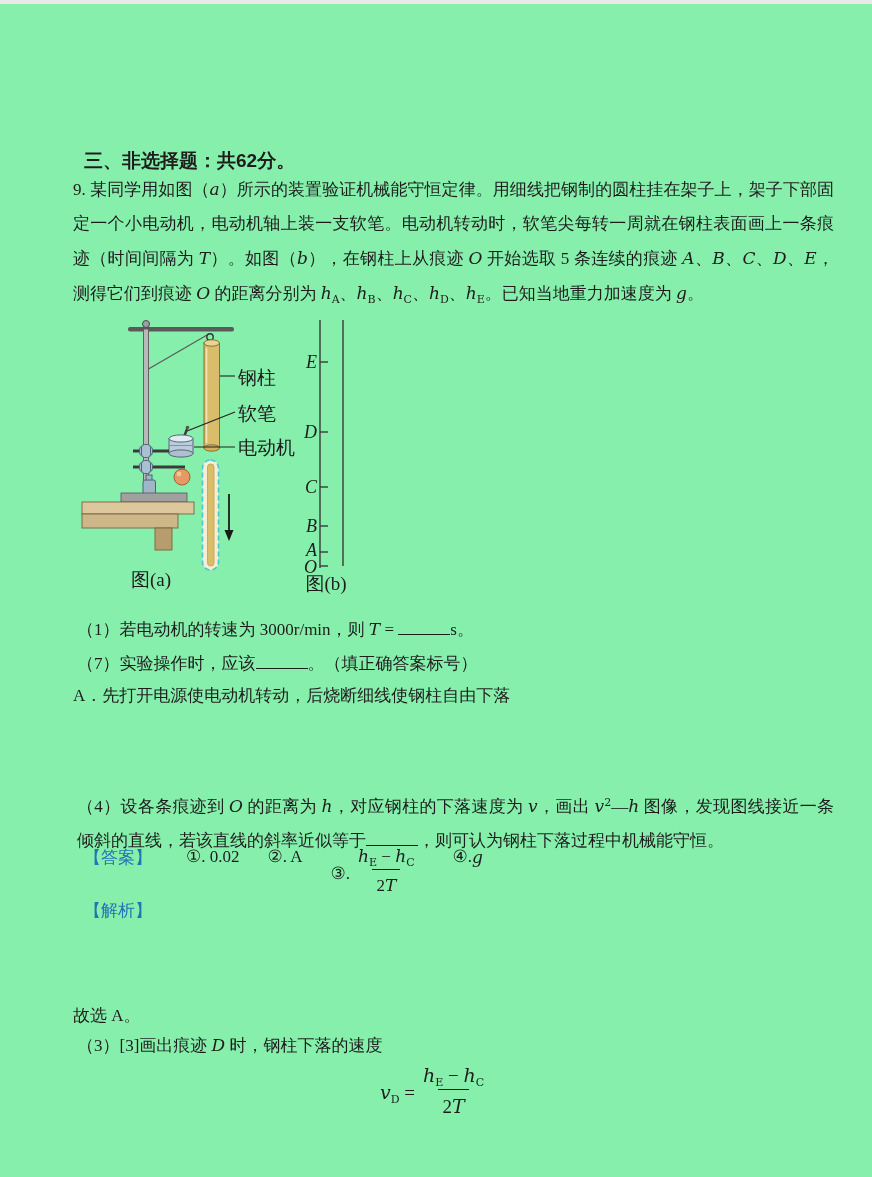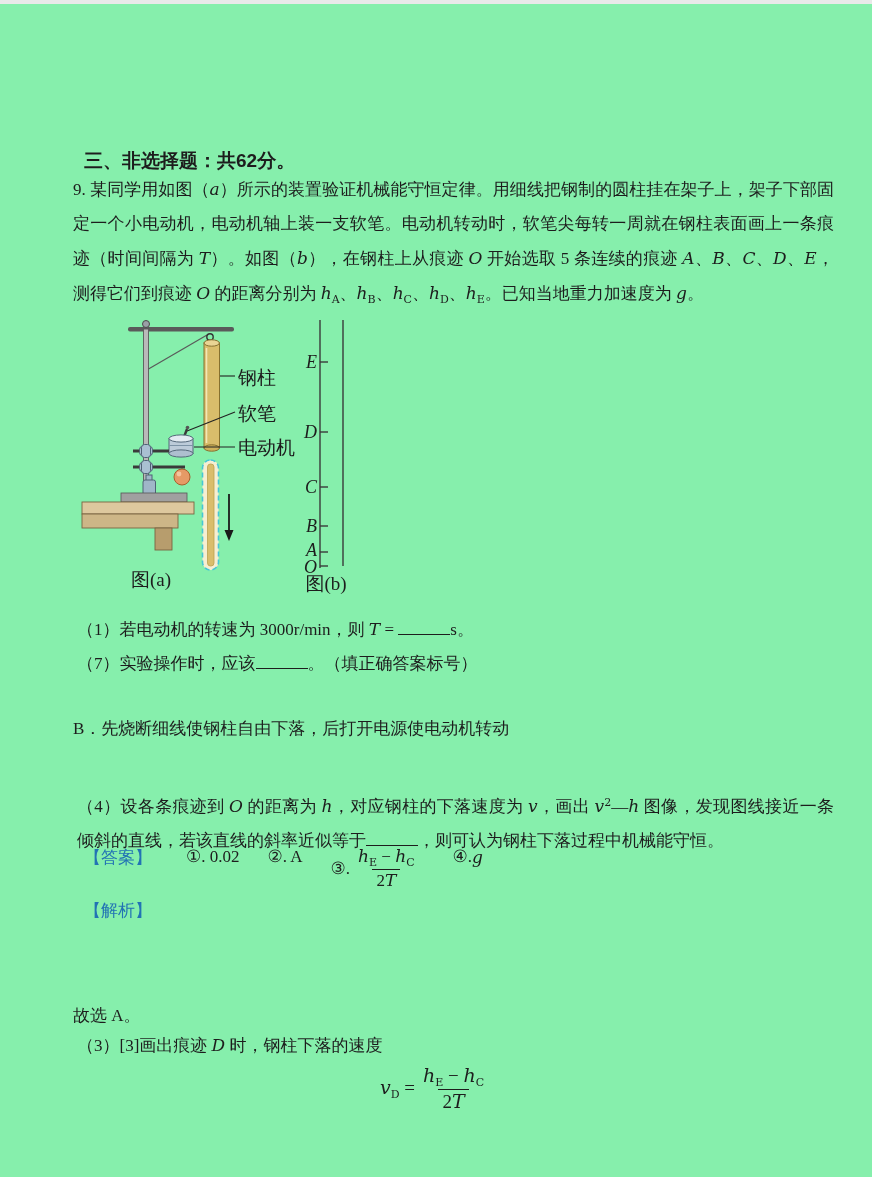--- a/index.html
+++ b/index.html
@@ -12,21 +12,21 @@
   .jline{text-align:justify;line-height:34px;}
   .it{font-style:italic;font-family:"DejaVu Serif","Liberation Serif",serif;}
   .bd{font-weight:bold;}
   sub{font-size:11px;vertical-align:-4px;font-style:normal;}
   sup{font-size:11px;vertical-align:6px;font-style:normal;}
   .blank{display:inline-block;border-bottom:1px solid #1d1d1d;height:1.05em;vertical-align:baseline;}
   .blue{color:#2273b4;}
   .section-title{font-weight:bold;font-size:19px;font-family:"Liberation Sans","DejaVu Sans",sans-serif;}
   .frac{display:inline-flex;flex-direction:column;align-items:center;vertical-align:middle;line-height:1.2;margin:0 4px;}
   .frac .num{padding:0 4px;}
-  .frac .den{border-top:1.4px solid #1d1d1d;padding:0 4px;}
+  .frac .den{border-top:1.4px solid #1d1d1d;padding:5px 4px;}
   .ansrow{display:flex;align-items:flex-start;}
   .ansitem{display:inline-flex;align-items:center;white-space:nowrap;}
   .formula-row{display:flex;justify-content:center;align-items:center;font-size:19px;}
   svg text{font-family:"Liberation Serif","DejaVu Serif",serif;}
 </style>
 </head>
 <body>
 
 <div class="page">
 
@@ -111,21 +111,21 @@
         <text x="241" y="222">B</text>
         <text x="241" y="246">A</text>
         <text x="241" y="263">O</text>
       </g>
       <text x="250" y="280" font-size="19" text-anchor="middle" fill="#1d1d1d">图(b)</text>
     </g>
   </svg>
 
   <div class="abs" style="left:77px;top:612px;"><span>（1）若电动机的转速为 3000r/min，则 </span><span class="it">T</span><span> = </span><span class="blank" style="width: 52px;"></span><span>s。</span></div>
   <div class="abs" style="left:77px;top:646px;"><span>（7）实验操作时，应该</span><span class="blank" style="width: 52px;"></span><span>。（填正确答案标号）</span></div>
-  <div class="abs" style="left:73px;top:713px;"><span>B．先烧断细线使钢柱自由下落，后打开电源使电动机转动</span></div>
+  <div class="abs" style="left:73px;top:680px;"><span>A．先打开电源使电动机转动，后烧断细线使钢柱自由下落</span></div>
   <div class="abs jline" style="left:77px;right:38px;top:782px;"><span>（4）设各条痕迹到 </span><span class="it">O</span><span> 的距离为 </span><span class="it">h</span><span>，对应钢柱的下落速度为 </span><span class="it">v</span><span>，画出 </span><span class="it">v<sup>2</sup></span><span>—</span><span class="it">h</span><span> 图像，发现图线接近一条倾斜的直线，若该直线的斜率近似等于</span><span class="blank" style="width: 52px;"></span><span>，则可认为钢柱下落过程中机械能守恒。</span></div>
 
   <div class="abs ansrow" style="left:84px;top:842px;height:48px;">
     <span class="blue">【答案】</span>
     <span class="ansitem" style="margin-left:34px;">
         <span>①. 0.02</span>
       </span>
     <span class="ansitem" style="margin-left:28px;">
         <span>②. A</span>
       </span>

